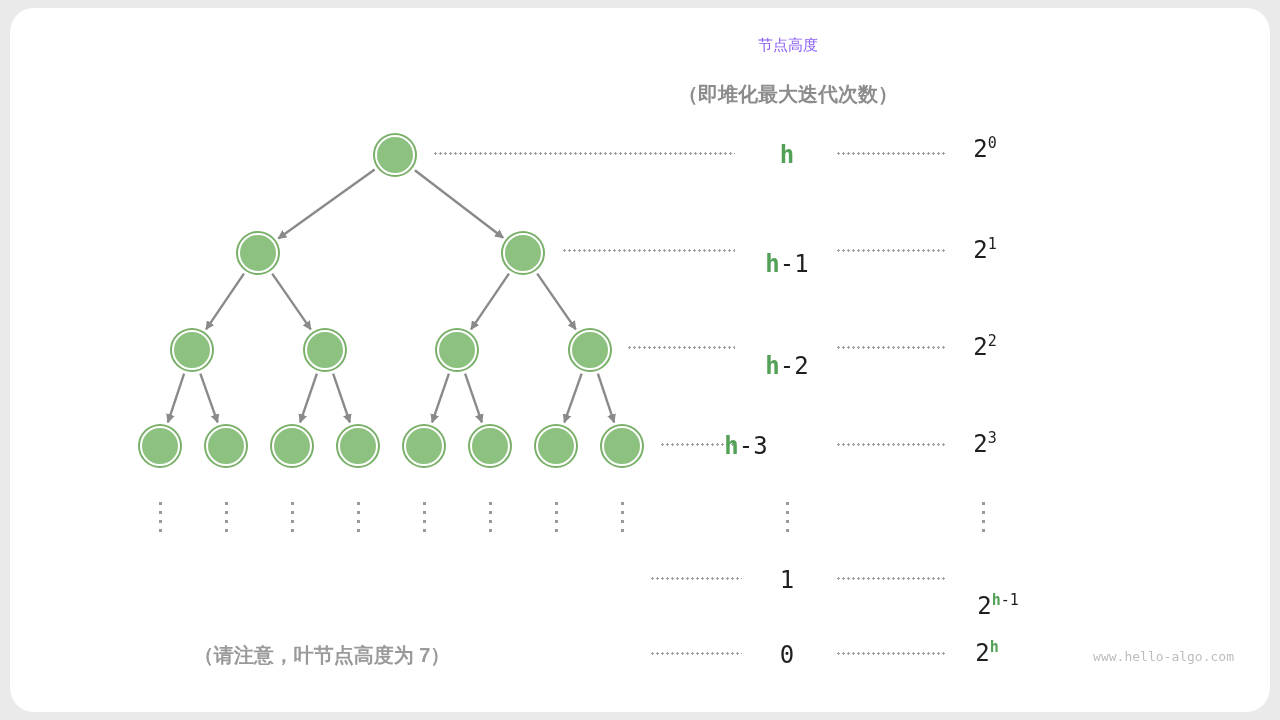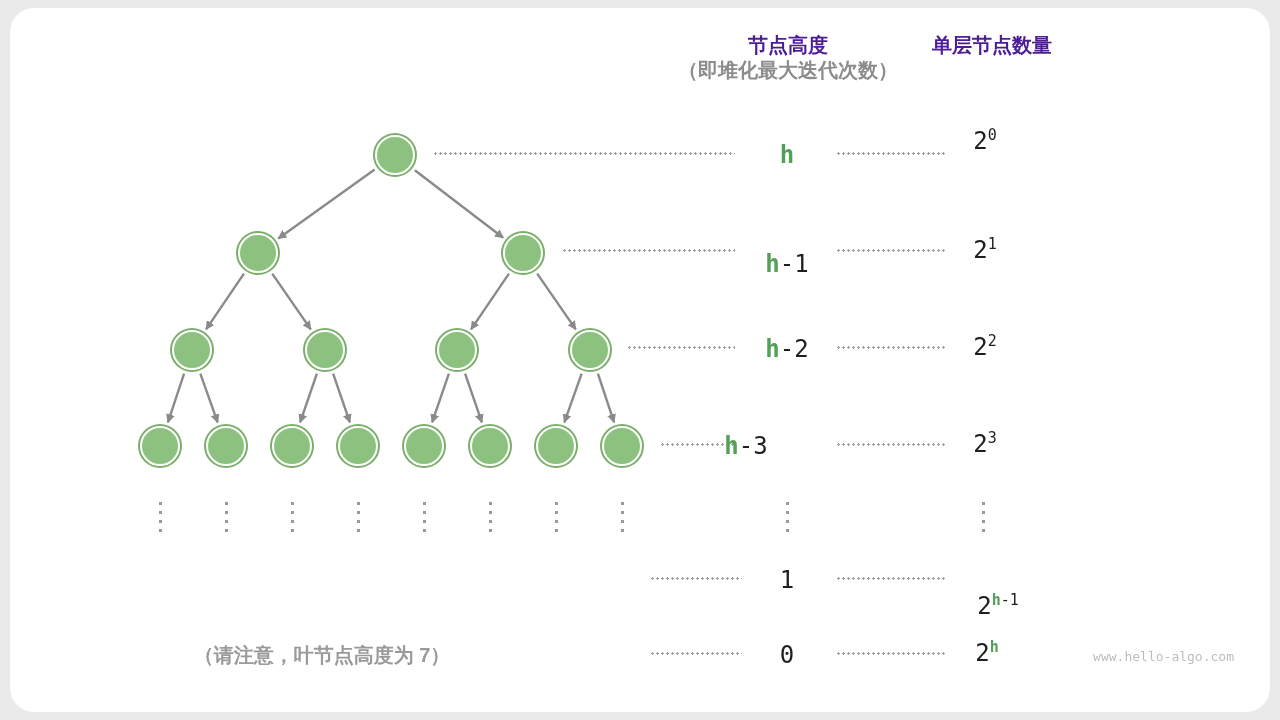--- a/index.html
+++ b/index.html
@@ -30,21 +30,21 @@
     background-size: 5px 3px; background-repeat: repeat-x;
   }
   .vdots {
     position:absolute; width:5px; height:34px;
     background-image: radial-gradient(circle, #9a9a9a 1.8px, transparent 2px);
     background-size: 5px 9px; background-repeat: repeat-y;
   }
 
   .hdr {
     position:absolute; transform:translate(-50%,-50%);
-    font-size:20px; font-weight:bold; color:#4c1d95; white-space:nowrap;
+    font-size:15px; font-weight:normal; color:#8b5cf6; white-space:nowrap;
   }
   .sub {
     position:absolute; transform:translate(-50%,-50%);
     font-size:20px; font-weight:bold; color:#8c8c8c; white-space:nowrap;
   }
   .hlabel, .clabel {
     position:absolute; transform:translate(-50%,-50%);
     font-family:"DejaVu Sans Mono", monospace;
     font-size:24px; color:#1f1f1f; white-space:nowrap;
   }
@@ -113,22 +113,21 @@
       <div class="vdots" style="left: 355.5px; top: 499px;"></div>
       <div class="vdots" style="left: 421.5px; top: 499px;"></div>
       <div class="vdots" style="left: 487.5px; top: 499px;"></div>
       <div class="vdots" style="left: 553.5px; top: 499px;"></div>
       <div class="vdots" style="left: 619.5px; top: 499px;"></div>
       <div class="vdots" style="left: 784.5px; top: 499px;"></div>
       <div class="vdots" style="left: 980.5px; top: 499px;"></div>
     </div>
 
   <div class="hdr" style="left:788px; top:45px">节点高度</div>
-  <div class="hdr" style="left:992px; top:45px">单层节点数量</div>
-  <div class="sub" style="left:788px; top:70px">（即堆化最大迭代次数）</div>
+  <div class="sub" style="left:788px; top:94px">（即堆化最大迭代次数）</div>
 
   <div class="dotline" style="left:433px; top:152px; width:302px"></div>
   <div class="dotline" style="left:562px; top:249px; width:173px"></div>
   <div class="dotline" style="left:627px; top:346px; width:108px"></div>
   <div class="dotline" style="left:660px; top:443px; width:75px"></div>
   <div class="dotline" style="left:650px; top:577px; width:92px"></div>
   <div class="dotline" style="left:650px; top:652px; width:92px"></div>
 
   <div class="dotline" style="left:836px; top:152px; width:110px"></div>
   <div class="dotline" style="left:836px; top:249px; width:110px"></div>
@@ -136,34 +135,34 @@
   <div class="dotline" style="left:836px; top:443px; width:110px"></div>
   <div class="dotline" style="left:836px; top:577px; width:110px"></div>
   <div class="dotline" style="left:836px; top:652px; width:110px"></div>
 
   <div class="hlabel" style="left:787px; top:155px">
     <span class="green">h</span><span></span>
   </div>
   <div class="hlabel" style="left:787px; top:264px">
     <span class="green">h</span><span>-1</span>
   </div>
-  <div class="hlabel" style="left:787px; top:349px">
+  <div class="hlabel" style="left:787px; top:366px">
     <span class="green">h</span><span>-2</span>
   </div>
   <div class="hlabel" style="left:746px; top:446px">
     <span class="green">h</span><span>-3</span>
   </div>
   <div class="hlabel" style="left:787px; top:580px">
     <span>1</span>
   </div>
   <div class="hlabel" style="left:787px; top:655px">
     <span>0</span>
   </div>
 
-  <div class="clabel" style="left:985px; top:140px">
+  <div class="clabel" style="left:985px; top:148px">
     <span>2</span><sup><span>0</span></sup>
   </div>
   <div class="clabel" style="left:985px; top:249px">
     <span>2</span><sup><span>1</span></sup>
   </div>
   <div class="clabel" style="left:985px; top:346px">
     <span>2</span><sup><span>2</span></sup>
   </div>
   <div class="clabel" style="left:985px; top:443px">
     <span>2</span><sup><span>3</span></sup>

